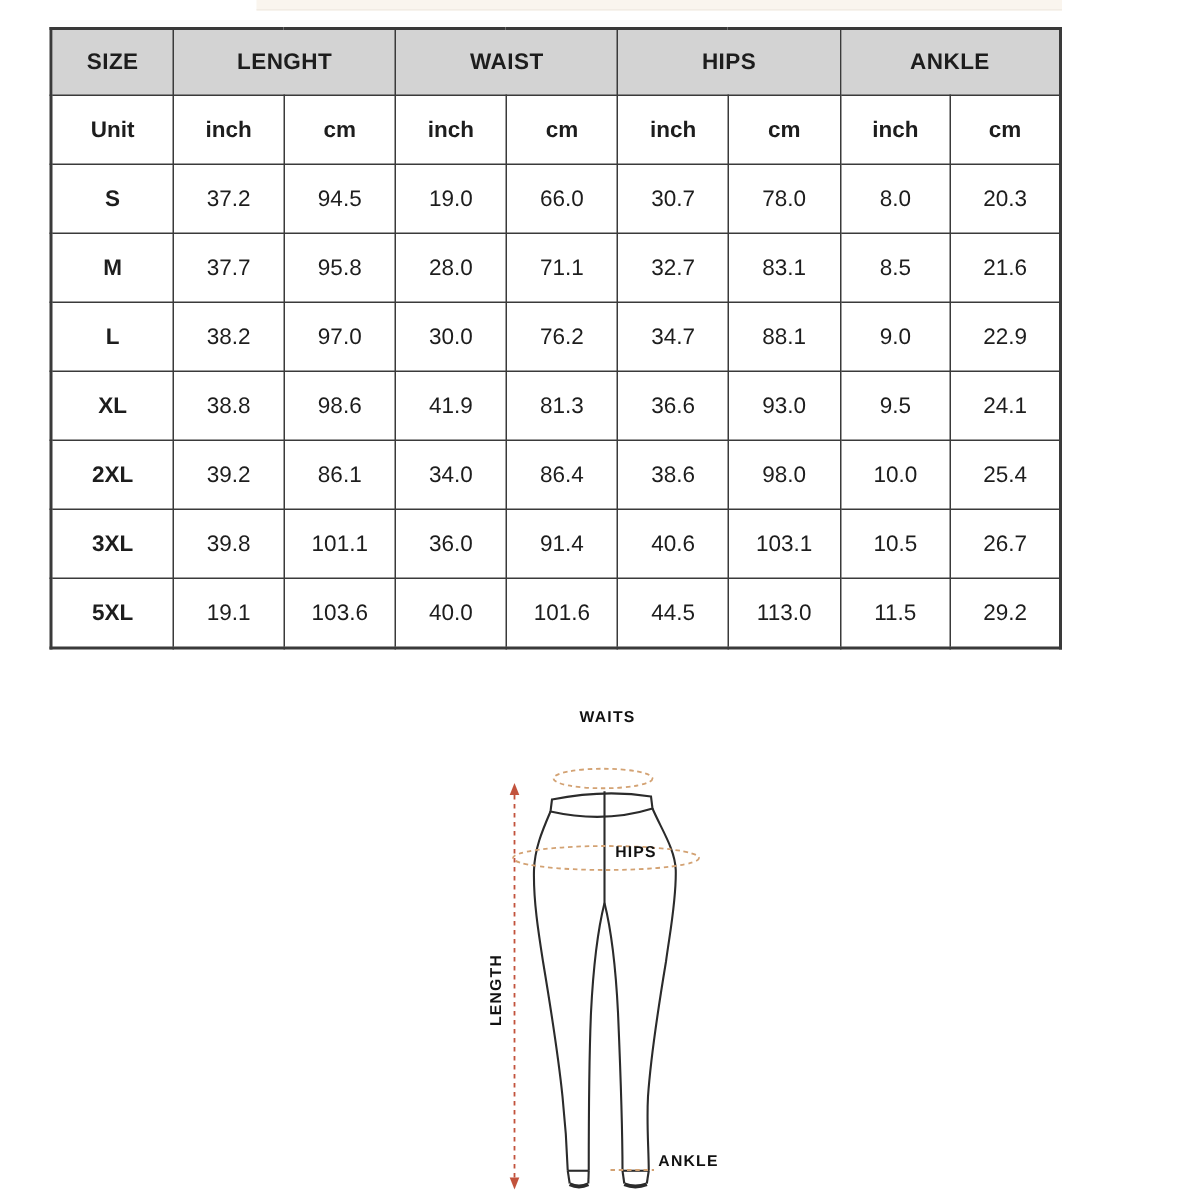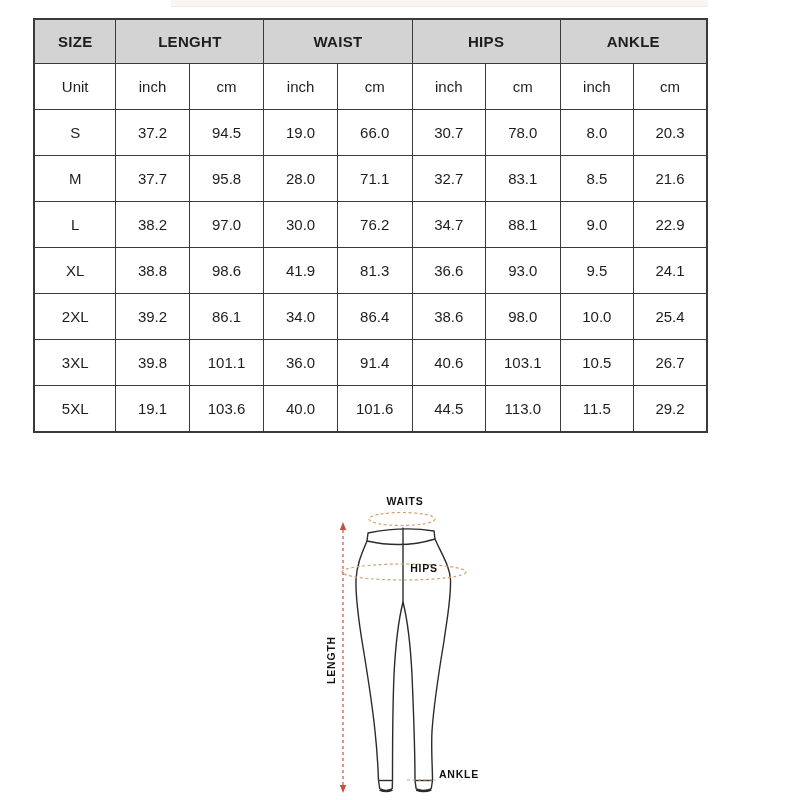--- a/index.html
+++ b/index.html
@@ -19,28 +19,28 @@
   }
   .size-chart th,.size-chart td{
     border:1px solid #3a3a3a;
     text-align:center;vertical-align:middle;
     font-size:15px;font-weight:normal;
     height:45px;padding:0;overflow:hidden;
   }
   .size-chart tr.group-header th{
     background:#d3d3d3;font-weight:bold;height:43px;letter-spacing:.3px;
   }
-  .size-chart .bold{font-weight:normal;}
+  .size-chart .bold{font-weight:bold;}
   
   .diagram-svg{position:absolute;left:280px;top:488px;width:240px;height:312px;}
   .fig-label{
     position:absolute;font-size:10.5px;font-weight:bold;letter-spacing:.8px;
     color:#111;text-align:center;height:12px;line-height:12px;
   }
-  .label-waist{left:375px;top:495px;width:60px;}
+  .label-waist{left:375px;top:472px;width:60px;}
   .label-hips{left:399px;top:562px;width:50px;}
   .label-length{left:301px;top:654px;width:60px;transform:rotate(-90deg);}
   .label-ankle{left:429px;top:768px;width:60px;}
 </style>
 </head>
 <body>
 
 <div class="stage">
 
   <div class="top-strip"></div>

